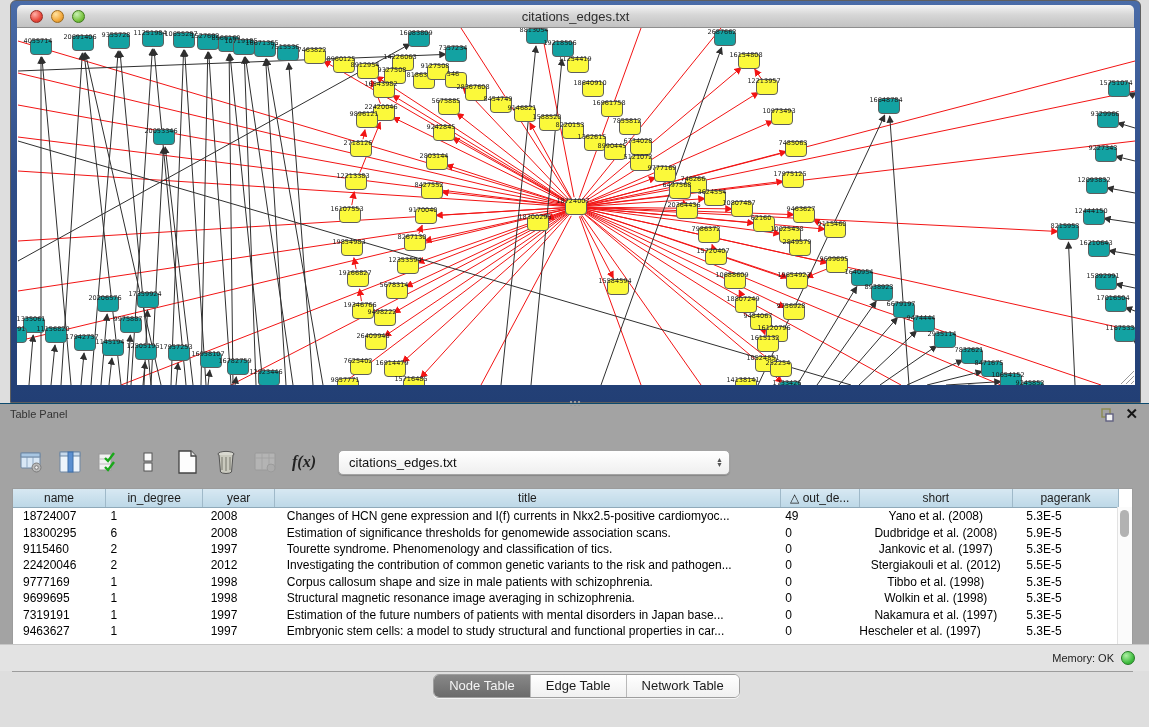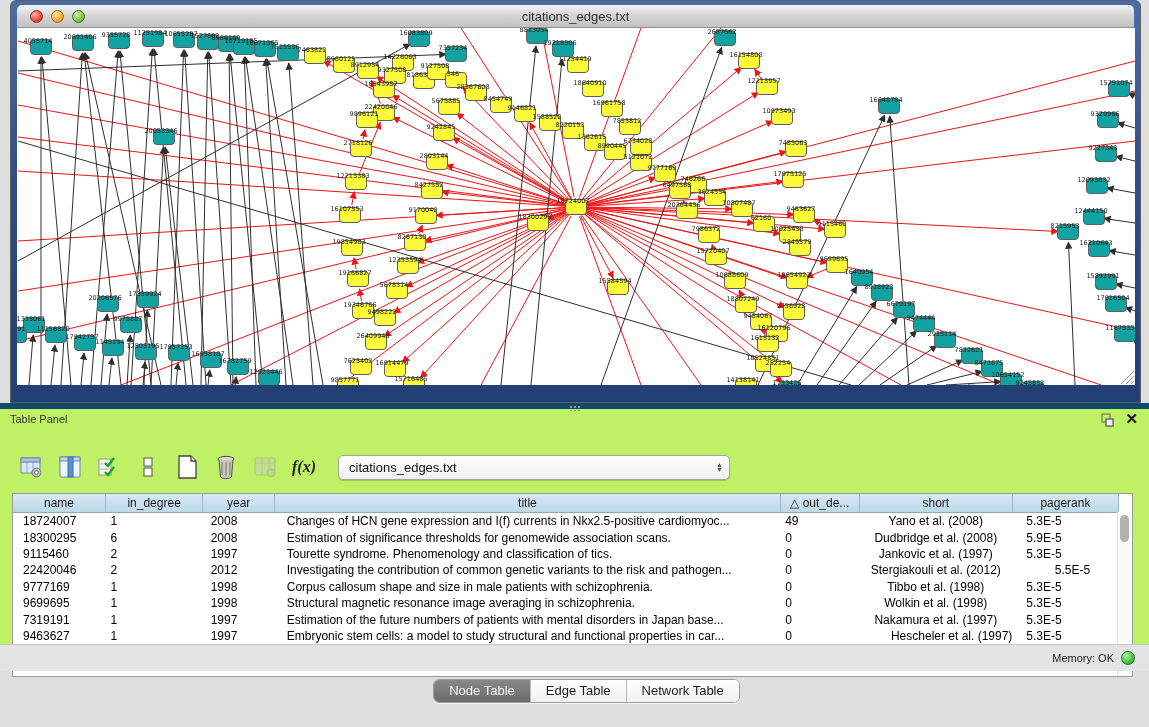--- a/index.html
+++ b/index.html
@@ -18,21 +18,21 @@
   .light{width:13px;height:13px;border-radius:50%;box-sizing:border-box;}
   .light.red{background:radial-gradient(circle at 35% 30%,#FFB0A8,#E8493C 60%,#B33127);border:1px solid #9A2B22;}
   .light.yellow{background:radial-gradient(circle at 35% 30%,#FFE2A0,#F3A93C 60%,#C07E1F);border:1px solid #9E6A1B;}
   .light.green{background:radial-gradient(circle at 35% 30%,#C9F0B4,#7CC543 60%,#4E9A22);border:1px solid #3E7A1C;}
   .wtitle{flex:1;text-align:center;font-size:13px;color:#2E2E2E;}
   .canvas{position:absolute;left:6px;top:27px;width:1118px;height:357px;background:#FFF;overflow:hidden;}
   .canvas svg{display:block;font-family:"DejaVu Sans",sans-serif;}
 
   
   .table-panel{position:absolute;left:0;top:403px;width:1149px;height:268px;
-    background:#bef264;border-top:6px solid #0c4a6e;box-sizing:border-box;}
+    background:#a3a3a3;border-top:1px solid #0c4a6e;box-sizing:border-box;}
   .splitter{position:absolute;left:569px;top:-4px;width:12px;height:6px;
     background:radial-gradient(circle,#9A9A9A 1px,transparent 1.6px);
     background-size:4px 4px;}
   .panel-title{position:absolute;left:10px;top:4px;font-size:11px;color:#333;}
   .float-btn{position:absolute;right:34px;top:3px;width:16px;height:16px;cursor:default;}
   .close-btn{position:absolute;right:11px;top:1px;font-size:15px;font-weight:bold;color:#151515;}
 
   .toolbar{position:absolute;left:0;top:34px;width:100%;height:48px;
     display:flex;align-items:center;padding-left:18px;gap:13px;box-sizing:border-box;}
   .tbi{width:26px;height:26px;display:flex;align-items:center;justify-content:center;}
@@ -863,21 +863,21 @@
             <td style="text-align: center; padding-left: 0px;">Jankovic et al. (1997)</td>
             <td style="text-align: left; padding-left: 14px;">5.3E-5</td>
           </tr>
           <tr>
             <td style="text-align: left; padding-left: 10px;">22420046</td>
             <td style="text-align: left; padding-left: 5px;">2</td>
             <td style="text-align: left; padding-left: 8px;">2012</td>
             <td style="text-align: left; padding-left: 12px;">Investigating the contribution of common genetic variants to the risk and pathogen...</td>
             <td style="text-align: left; padding-left: 5px;">0</td>
             <td style="text-align: center; padding-left: 0px;">Stergiakouli et al. (2012)</td>
-            <td style="text-align: center; padding-left: 14px;">5.5E-5</td>
+            <td style="text-align: left; padding-left: 14px;">5.5E-5</td>
           </tr>
           <tr>
             <td style="text-align: left; padding-left: 10px;">9777169</td>
             <td style="text-align: left; padding-left: 5px;">1</td>
             <td style="text-align: left; padding-left: 8px;">1998</td>
             <td style="text-align: left; padding-left: 12px;">Corpus callosum shape and size in male patients with schizophrenia.</td>
             <td style="text-align: left; padding-left: 5px;">0</td>
             <td style="text-align: center; padding-left: 0px;">Tibbo et al. (1998)</td>
             <td style="text-align: left; padding-left: 14px;">5.3E-5</td>
           </tr>
@@ -898,21 +898,21 @@
             <td style="text-align: left; padding-left: 5px;">0</td>
             <td style="text-align: center; padding-left: 0px;">Nakamura et al. (1997)</td>
             <td style="text-align: left; padding-left: 14px;">5.3E-5</td>
           </tr>
           <tr>
             <td style="text-align: left; padding-left: 10px;">9463627</td>
             <td style="text-align: left; padding-left: 5px;">1</td>
             <td style="text-align: left; padding-left: 8px;">1997</td>
             <td style="text-align: left; padding-left: 12px;">Embryonic stem cells: a model to study structural and functional properties in car...</td>
             <td style="text-align: left; padding-left: 5px;">0</td>
-            <td style="text-align: right; padding-left: 0px;">Hescheler et al. (1997)</td>
+            <td style="text-align: left; padding-left: 0px;">Hescheler et al. (1997)</td>
             <td style="text-align: left; padding-left: 14px;">5.3E-5</td>
           </tr>
         </tbody>
     </table>
     <div class="vscroll">
       <div class="thumb"></div>
     </div>
   </div>
 
   <div class="tabbar">

